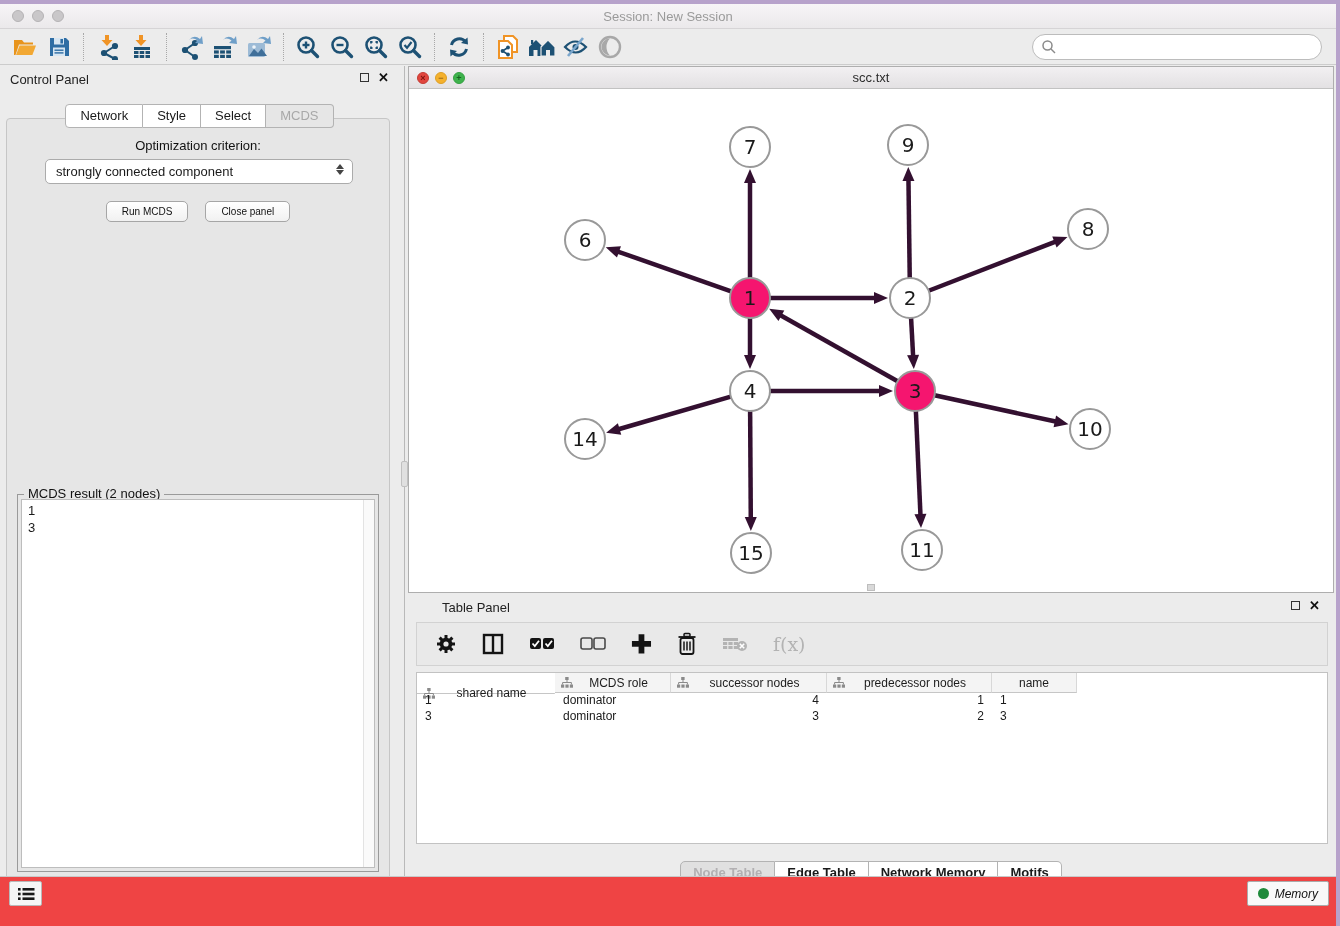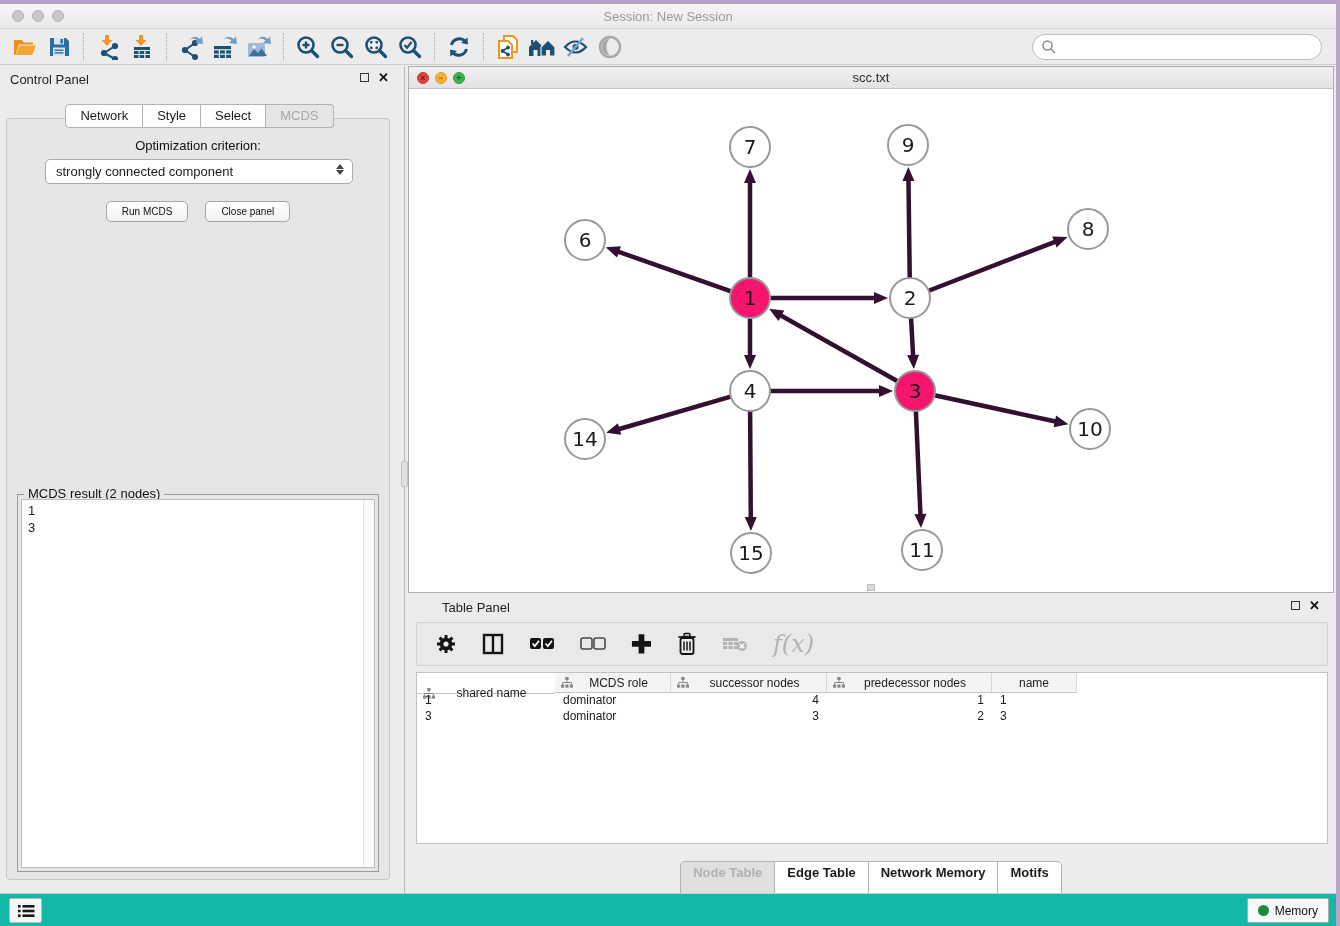--- a/index.html
+++ b/index.html
@@ -81,39 +81,39 @@
   .nw-canvas svg { position:absolute; left:0; top:0;}
   .nw-handle { position:absolute; bottom:1px; left:50%; margin-left:-4px; width:8px; height:7px;
     background:#d9d9d9; border:1px solid #bdbdbd;}
 
   
   .table-panel { position:absolute; left:408px; top:595px; width:926px; height:298px; background:#ececec;}
   .tp-header-label { position:absolute; left:8px; top:5px; font-size:13px; color:#222;margin-left:26px;}
   .tp-toolbar { position:absolute; left:8px; right:6px; top:27px; height:44px; background:#e9e9e9;
     border:1px solid #d2d2d2; display:flex; align-items:center; gap:25px; padding-left:18px;}
   .tp-tbtn { display:flex; align-items:center; justify-content:center; height:28px;}
-  .fx-label { font-family:"DejaVu Serif", serif; font-style:italic; font-size:24px; color:#b3b3b3;}
+  .fx-label { font-family:"DejaVu Serif", serif; font-size:19px; color:#b3b3b3;}
   .plus-glyph { font-size:25px; font-weight:bold; color:#141414; line-height:22px;}
   .tp-table { position:absolute; left:8px; right:6px; top:77px; height:172px; background:#fff;
     border:1px solid #c2c2c2; overflow:hidden;}
   .tp-head { display:flex; height:20px; }
   .tp-hcell { background:#f4f4f4; border-right:1px solid #d8d8d8; border-bottom:1px solid #c6c6c6;
     font-size:12px; color:#1c1c1c; display:flex; align-items:center; padding:0 6px;}
   .tp-hcell .hlabel { flex:1; text-align:center;}
   .tp-row { display:flex; height:16px; font-size:12px;}
   .tp-cell { padding:0 8px; overflow:hidden; white-space:nowrap;}
   .tp-tabs { position:absolute; left:0; right:0; top:266px; display:flex; justify-content:center;}
   .tp-tab { font-size:13px; font-weight:bold; padding:3px 12px 20px; background:#fff; border:1px solid #b3b3b3; border-left:none;}
   .tp-tab:first-child { border-left:1px solid #b3b3b3; border-top-left-radius:5px; border-bottom-left-radius:5px;}
   .tp-tab:last-child { border-top-right-radius:5px; border-bottom-right-radius:5px;}
   .tp-tab.active { background:#e0e0e0; color:#b2b0b2;}
 
   
-  .status-bar { position:absolute; left:0; bottom:0; width:100%; height:33px;
-    background:#14b8a6; border-top:1px solid #c9c9c9;}
+  .status-bar { position:absolute; left:0; bottom:0; width:100%; height:50px;
+    background:#ef4444; border-top:1px solid #c9c9c9;font-style:italic;}
   .sb-list-btn { position:absolute; left:9px; top:4px; width:33px; height:25px; background:#f6f6f6;
     border:1px solid #b9b9b9; border-radius:2px; display:flex; align-items:center; justify-content:center;}
   .memory-btn { position:absolute; right:11px; top:4px; height:25px; background:#f9f9f9;
     border:1px solid #ababab; border-radius:2px; display:flex; align-items:center; gap:6px;
     padding:0 10px; font-size:12px; color:#111;}
   .memory-dot { width:11px; height:11px; border-radius:50%; background:#1f8a3b;}
 </style>
 </head>
 <body>
 

